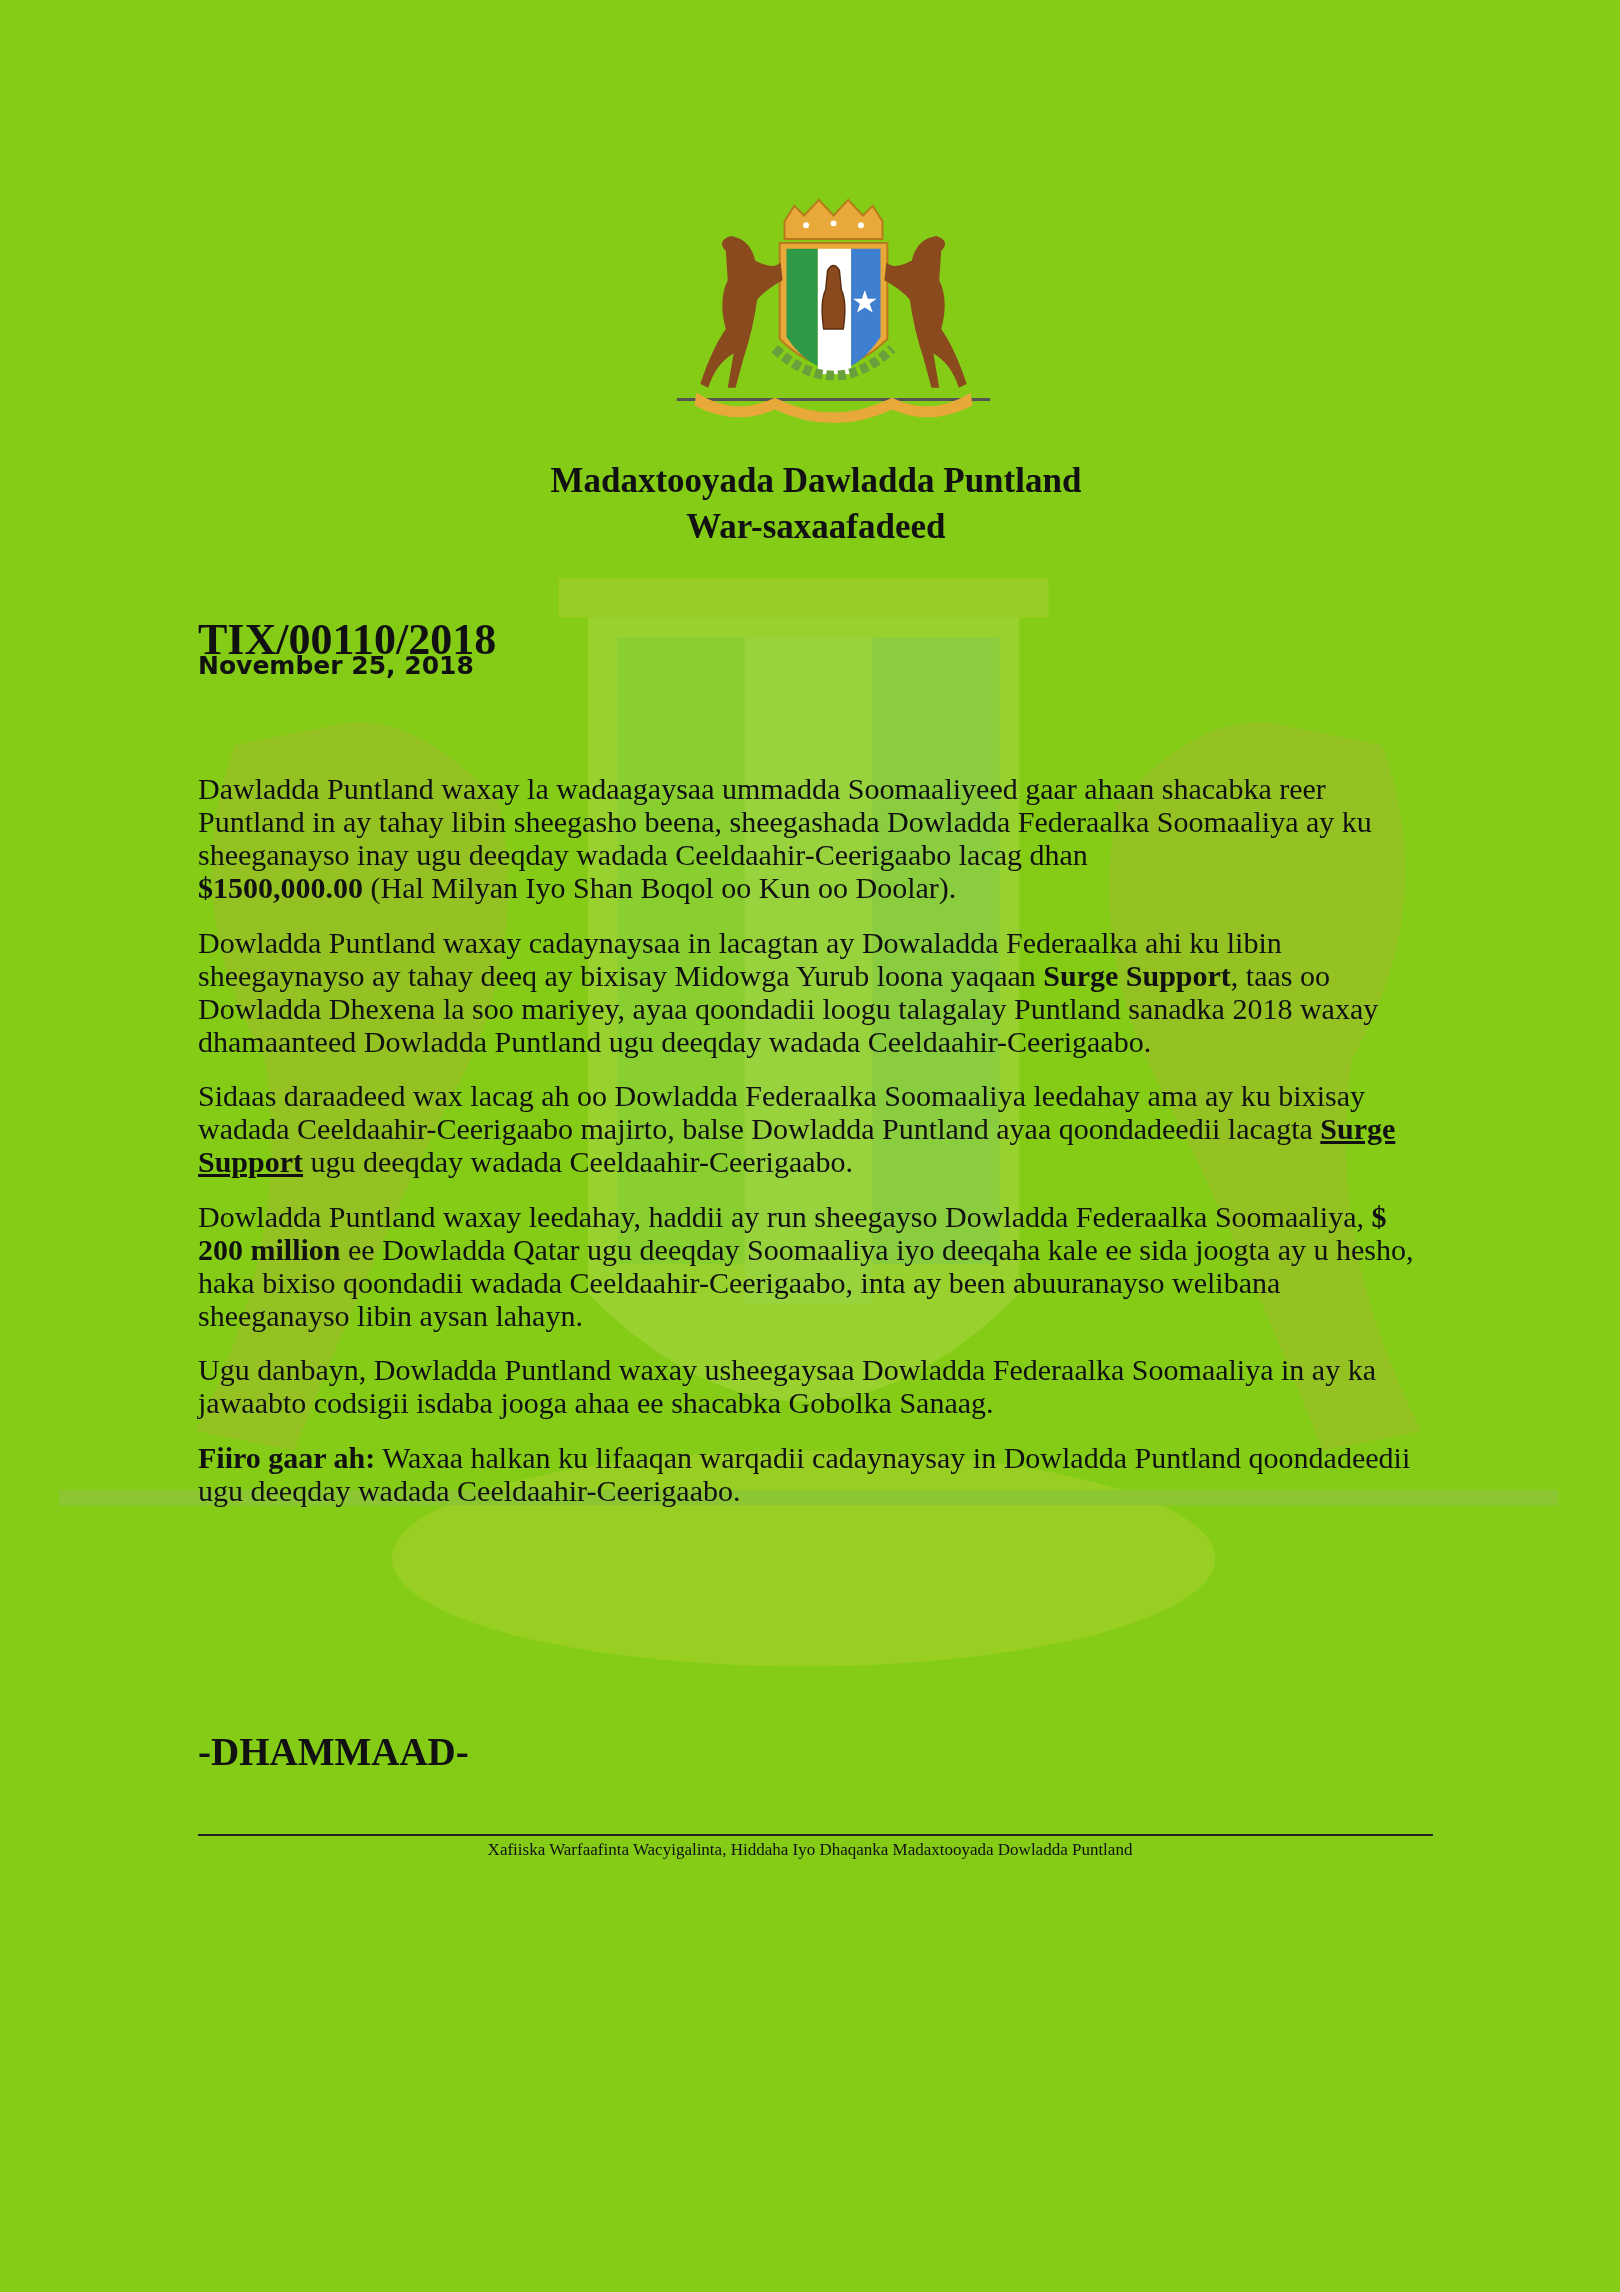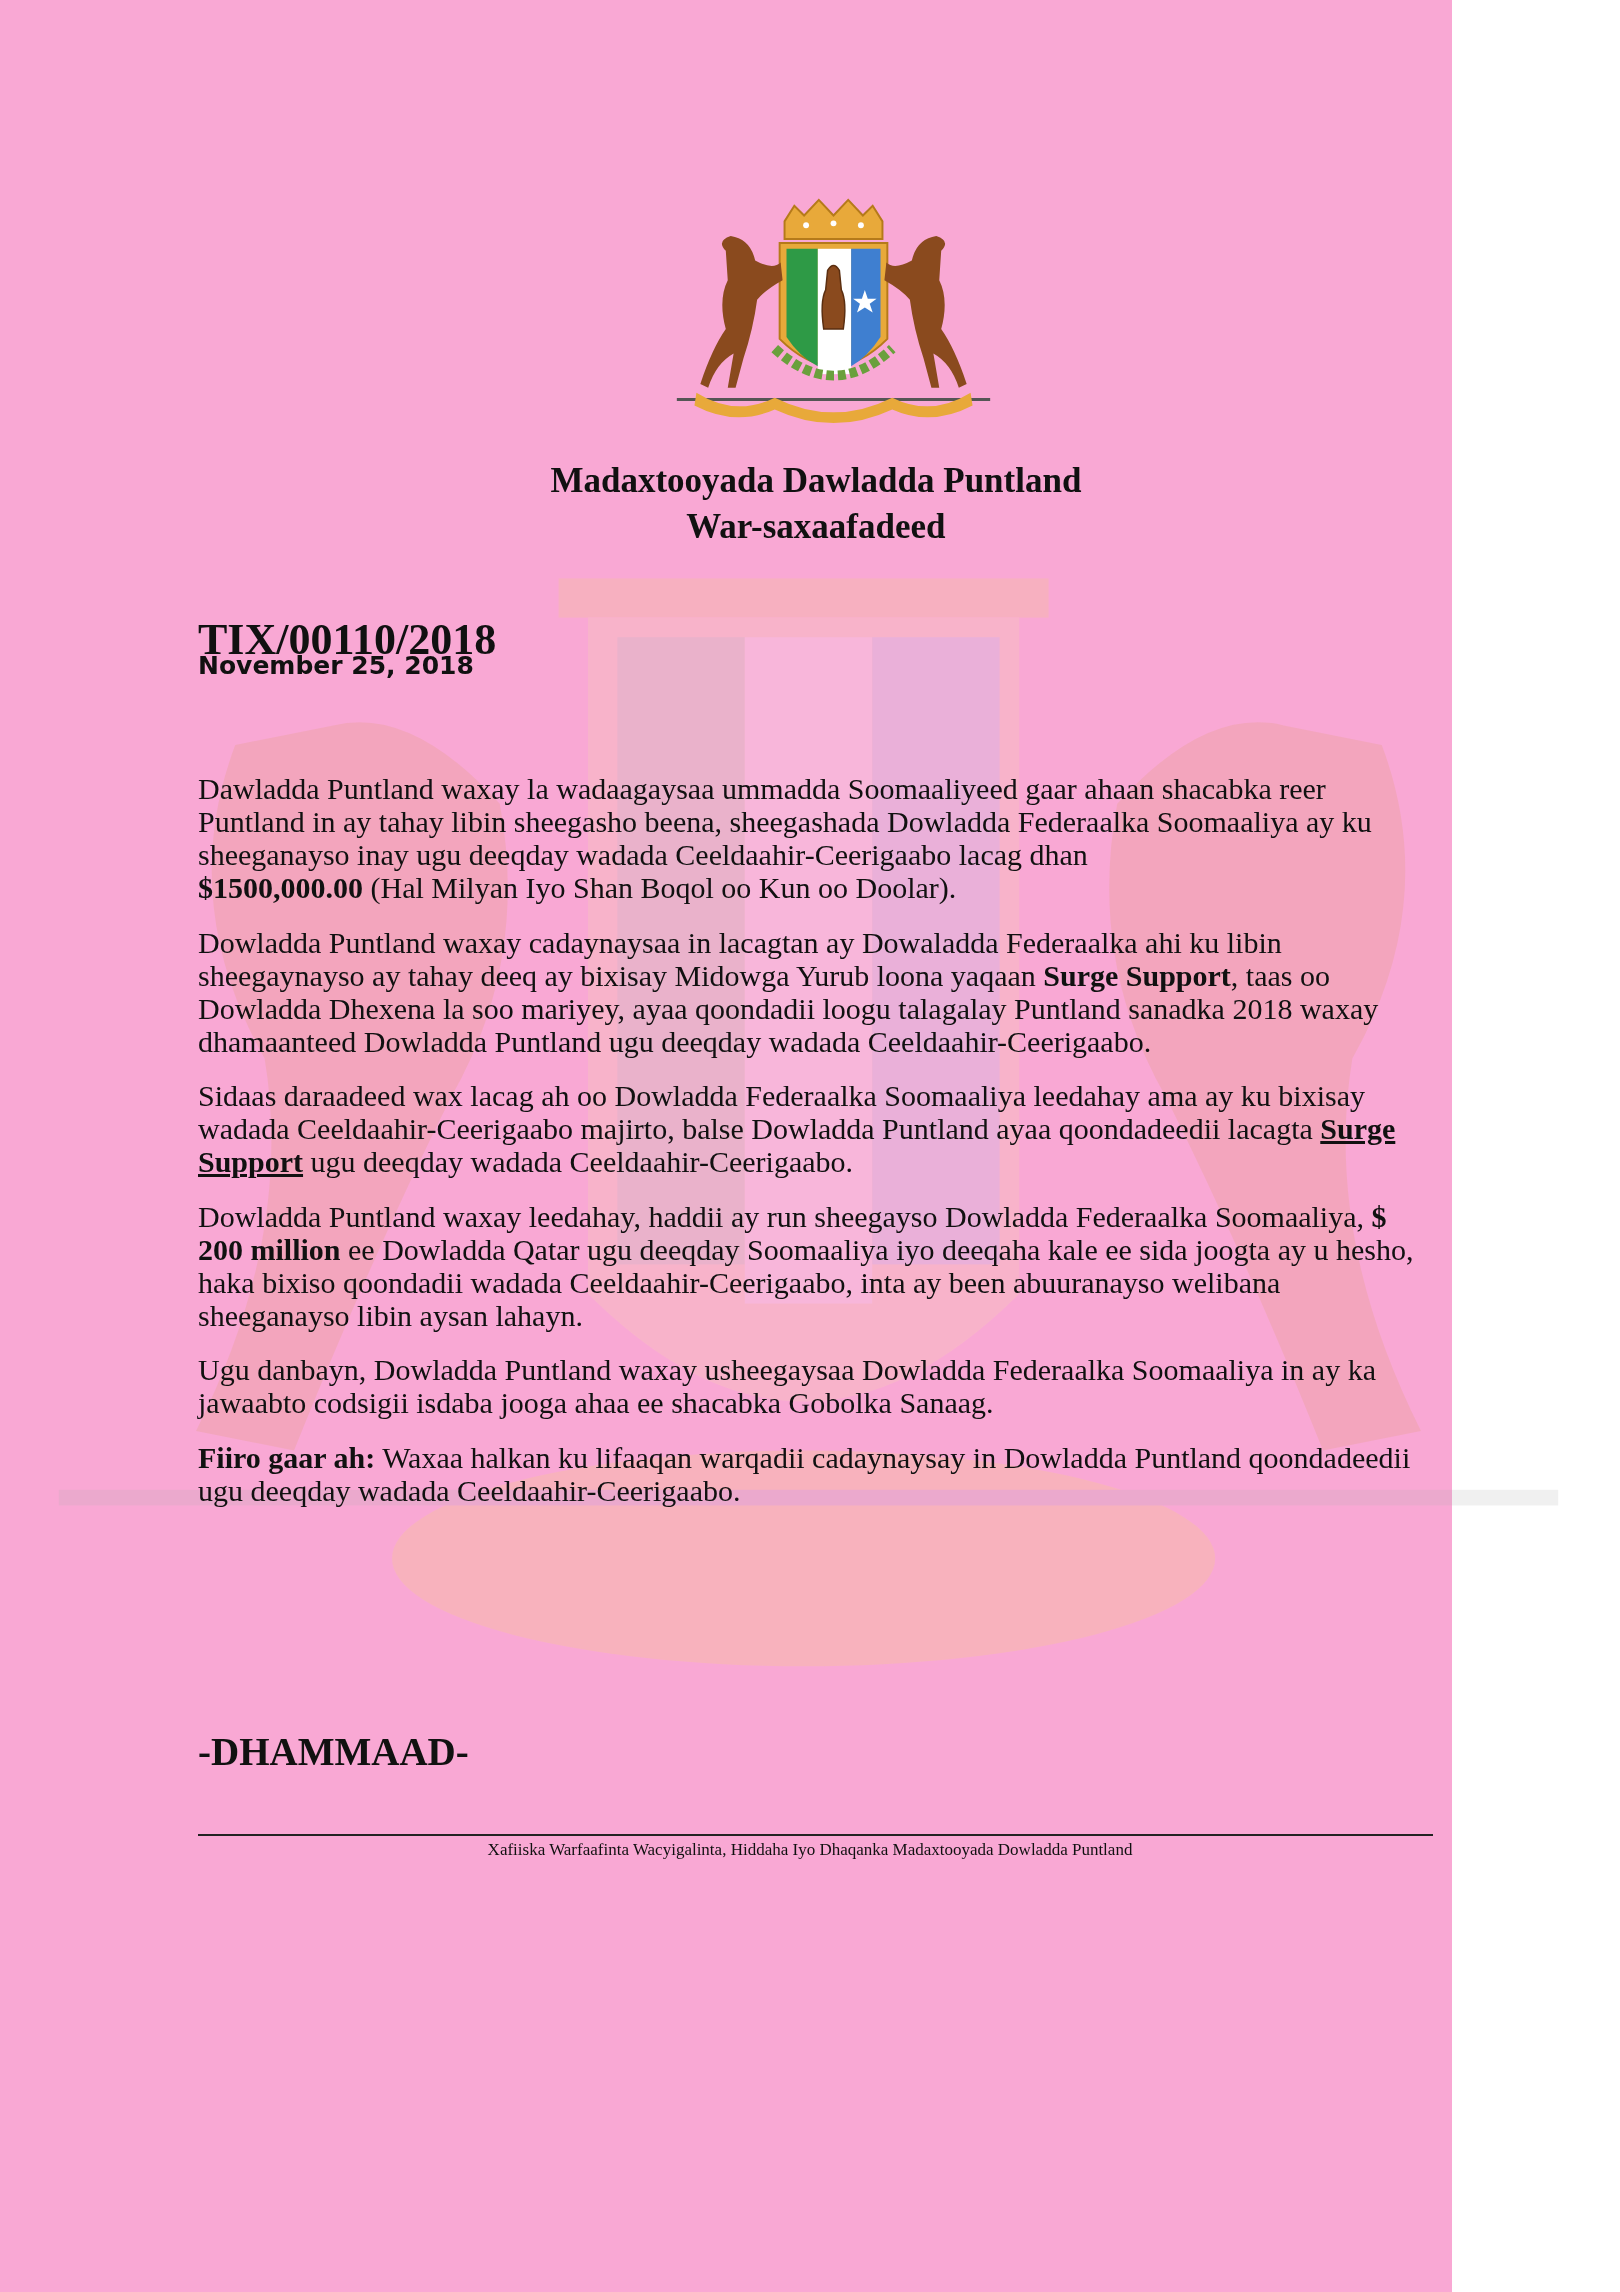--- a/index.html
+++ b/index.html
@@ -1,17 +1,17 @@
 <!DOCTYPE html>
 <html><head>
 <meta charset="utf-8">
 <style>
   html, body { margin: 0; padding: 0; background: #ffffff; }
   body { width: 1620px; height: 2293px; position: relative; overflow: hidden; }
-  .page { position: absolute; left: 0; top: 0; width: 1452px; height: 2293px; background: #f9a8d4; }
+  .page { position: absolute; left: 0; top: 0; width: 1620px; height: 2293px; background: #84cc16; }
 
   
   .watermark { position: absolute; left: 39px; top: 549px; width: 1539px; height: 1274px; opacity: 0.18; pointer-events: none; }
 
   
   .emblem { position: absolute; left: 657px; top: 192px; width: 353px; height: 235px; }
 
   .serif { font-family: "Liberation Serif", "DejaVu Serif", serif; }
   .sans { font-family: "DejaVu Sans", "Liberation Sans", sans-serif; }
 

